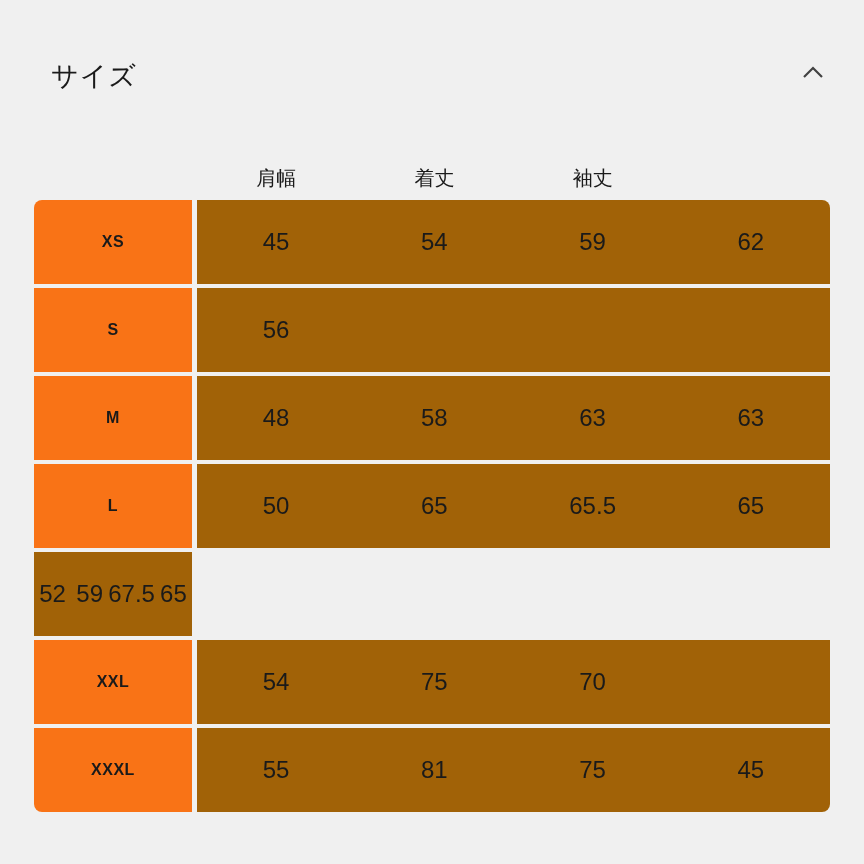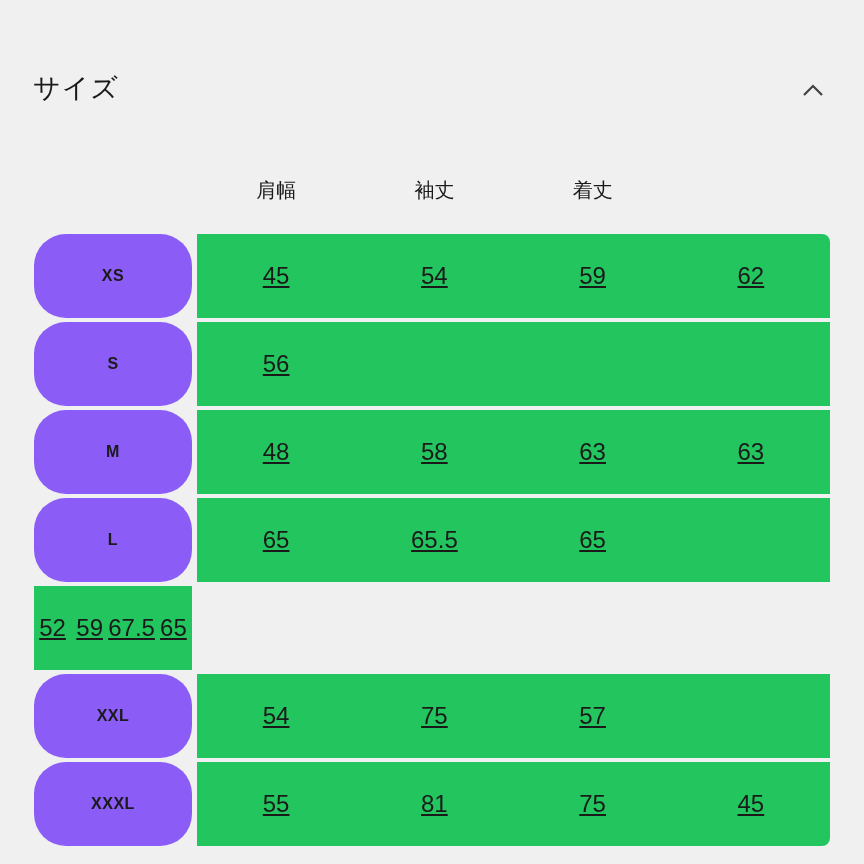--- a/index.html
+++ b/index.html
@@ -10,24 +10,23 @@
     width: 864px;
     height: 864px;
     background: #f0f0f0;
     font-family: "Liberation Sans", "DejaVu Sans", sans-serif;
     color: #1a1a1a;
     overflow: hidden;
   }
   .section-header {
     display: flex;
     justify-content: space-between;
-    align-items: flex-end;
-    padding: 58px 36px 0 33px;
+    align-items: flex-start;
+    padding: 58px 36px 0 51px;
     height: 36px;
-    margin-top: 12px;
   }
   .section-title {
     font-size: 27px;
     font-weight: 500;
     margin: 0;
     letter-spacing: 1px;
   }
   .collapse-toggle {
     background: none;
     border: none;
@@ -41,21 +40,21 @@
     justify-content: center;
   }
   .size-table {
     margin: 70px 34px 0 34px;
     width: 796px;
   }
   .header-row {
     display: grid;
     grid-template-columns: 158px 1fr;
     column-gap: 5px;
-    margin-bottom: 30px;
+    margin-bottom: 8px;
   }
   .header-cells {
     display: grid;
     grid-template-columns: repeat(4, 1fr);
     align-items: center;
   }
   .hcell {
     text-align: center;
     font-size: 20px;
     line-height: 28px;
@@ -68,35 +67,33 @@
     border-radius: 8px;
     overflow: hidden;
   }
   .trow {
     display: grid;
     grid-template-columns: 158px 1fr;
     column-gap: 5px;
     height: 84px;
   }
   .size-label-cell {
-    background: #8b5cf6;
+    background: #f97316;
     display: flex;
     align-items: center;
     justify-content: center;
     font-weight: 700;
     font-size: 16px;
     letter-spacing: 0.5px;
-    border-radius: 32px;
   }
   .row-values {
-    background: #22c55e;
+    background: #a16207;
     display: grid;
     grid-template-columns: repeat(4, 1fr);
     align-items: center;
-    text-decoration: underline;
   }
   .dcell {
     text-align: center;
     font-size: 24px;
     font-weight: 400;
   }
 </style>
 </head>
 <body>
 
@@ -110,22 +107,22 @@
       </svg>
     </button>
   </div>
 
   <div class="size-table">
 
     <div class="header-row">
       <div class="label-spacer"></div>
       <div class="header-cells" id="header-cells">
           <div class="hcell">肩幅</div>
+          <div class="hcell">着丈</div>
           <div class="hcell">袖丈</div>
-          <div class="hcell">着丈</div>
         </div>
     </div>
 
     <div class="table-body" id="table-body">
         <div class="trow">
           <div class="size-label-cell">XS</div>
           <div class="row-values">
             <div class="dcell">45</div>
             <div class="dcell">54</div>
             <div class="dcell">59</div>
@@ -143,39 +140,40 @@
           <div class="row-values">
             <div class="dcell">48</div>
             <div class="dcell">58</div>
             <div class="dcell">63</div>
             <div class="dcell">63</div>
           </div>
         </div>
         <div class="trow">
           <div class="size-label-cell">L</div>
           <div class="row-values">
+            <div class="dcell">50</div>
             <div class="dcell">65</div>
             <div class="dcell">65.5</div>
             <div class="dcell">65</div>
           </div>
         </div>
         <div class="trow">
           <div class="row-values">
             <div class="dcell">52</div>
             <div class="dcell">59</div>
             <div class="dcell">67.5</div>
             <div class="dcell">65</div>
           </div>
         </div>
         <div class="trow">
           <div class="size-label-cell">XXL</div>
           <div class="row-values">
             <div class="dcell">54</div>
             <div class="dcell">75</div>
-            <div class="dcell">57</div>
+            <div class="dcell">70</div>
           </div>
         </div>
         <div class="trow">
           <div class="size-label-cell">XXXL</div>
           <div class="row-values">
             <div class="dcell">55</div>
             <div class="dcell">81</div>
             <div class="dcell">75</div>
             <div class="dcell">45</div>
           </div>

